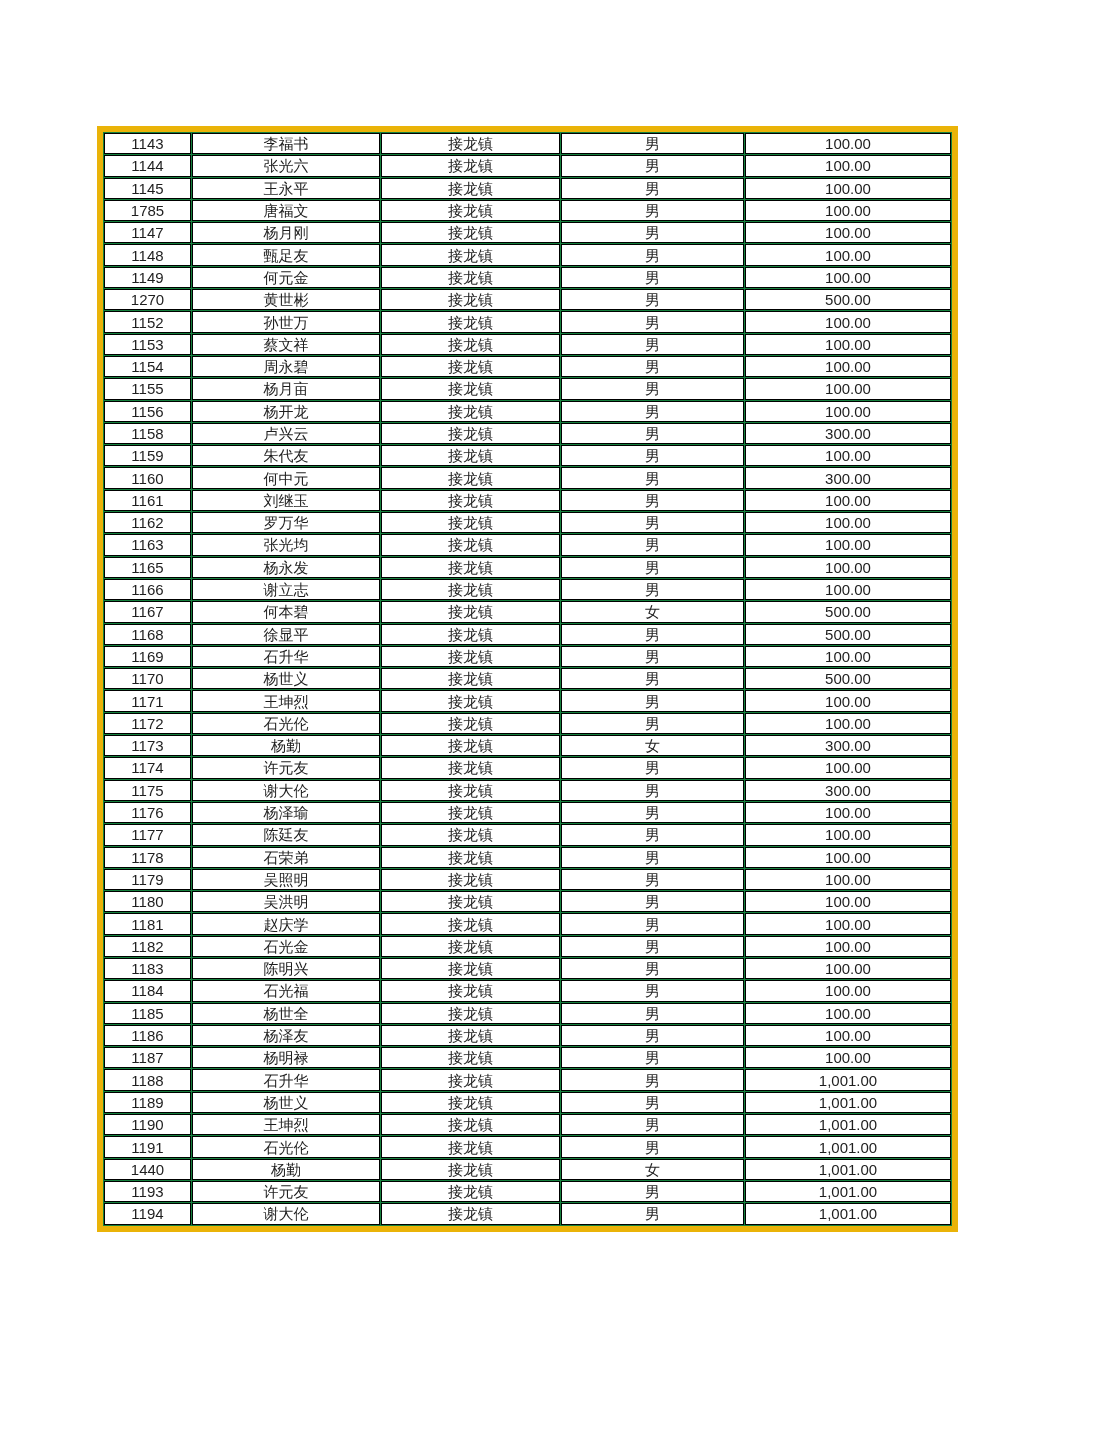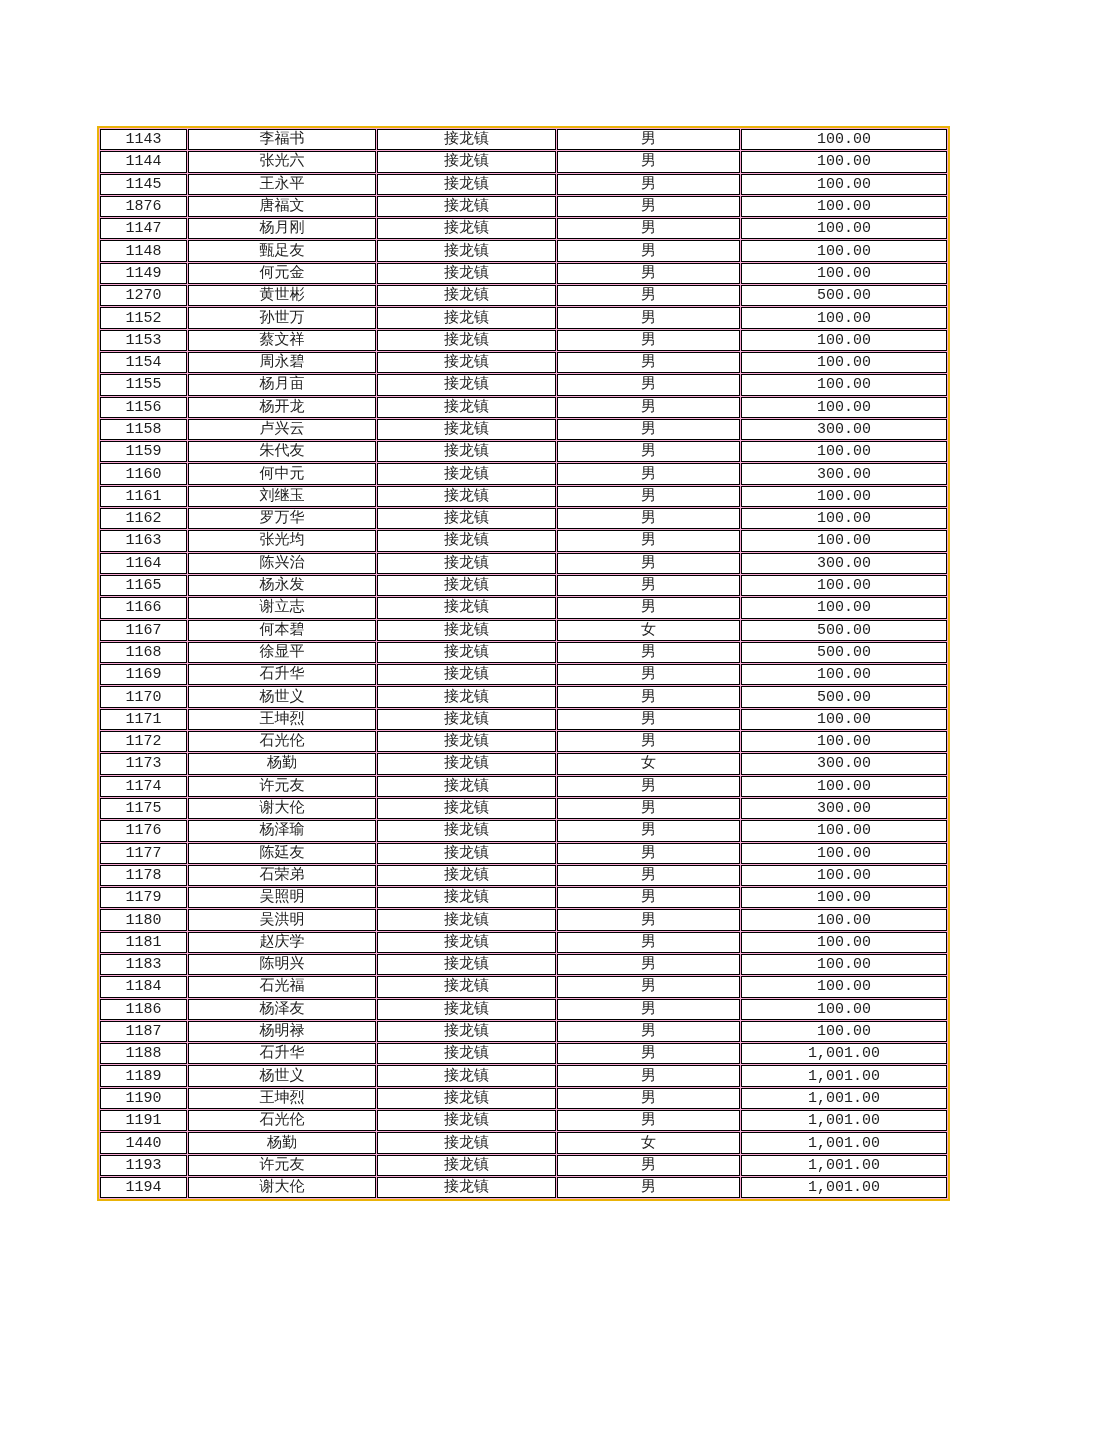--- a/index.html
+++ b/index.html
@@ -18,23 +18,22 @@
     position: absolute;
     left: 97px;
     top: 126px;
     width: 849px;
   }
   table.sheet {
     width: 849px;
     table-layout: fixed;
     border-collapse: separate;
     border-spacing: 1px;
-    background: #f9a8d4;
-    border: 2px solid #eab308;
-    font-family: Liberation Mono, monospace;
+    background: #15803d;
+    border: 6px solid #eab308;
   }
   table.sheet td {
     border: 1px solid #000000;
     height: 19.3px;
     padding: 0 2px;
     text-align: center;
     vertical-align: middle;
     font-size: 15px;
     line-height: 1;
     white-space: nowrap;
@@ -79,21 +78,21 @@
 
   <tr>
     <td>1145</td>
     <td>王永平</td>
     <td>接龙镇</td>
     <td>男</td>
     <td>100.00</td>
   </tr>
 
   <tr>
-    <td>1876</td>
+    <td>1785</td>
     <td>唐福文</td>
     <td>接龙镇</td>
     <td>男</td>
     <td>100.00</td>
   </tr>
 
   <tr>
     <td>1147</td>
     <td>杨月刚</td>
     <td>接龙镇</td>
@@ -208,27 +207,20 @@
   </tr>
 
   <tr>
     <td>1163</td>
     <td>张光均</td>
     <td>接龙镇</td>
     <td>男</td>
     <td>100.00</td>
   </tr>
 
-  <tr>
-    <td>1164</td>
-    <td>陈兴治</td>
-    <td>接龙镇</td>
-    <td>男</td>
-    <td>300.00</td>
-  </tr>
 
   <tr>
     <td>1165</td>
     <td>杨永发</td>
     <td>接龙镇</td>
     <td>男</td>
     <td>100.00</td>
   </tr>
 
   <tr>
@@ -352,37 +344,51 @@
   </tr>
 
   <tr>
     <td>1181</td>
     <td>赵庆学</td>
     <td>接龙镇</td>
     <td>男</td>
     <td>100.00</td>
   </tr>
 
+  <tr>
+    <td>1182</td>
+    <td>石光金</td>
+    <td>接龙镇</td>
+    <td>男</td>
+    <td>100.00</td>
+  </tr>
 
   <tr>
     <td>1183</td>
     <td>陈明兴</td>
     <td>接龙镇</td>
     <td>男</td>
     <td>100.00</td>
   </tr>
 
   <tr>
     <td>1184</td>
     <td>石光福</td>
     <td>接龙镇</td>
     <td>男</td>
     <td>100.00</td>
   </tr>
 
+  <tr>
+    <td>1185</td>
+    <td>杨世全</td>
+    <td>接龙镇</td>
+    <td>男</td>
+    <td>100.00</td>
+  </tr>
 
   <tr>
     <td>1186</td>
     <td>杨泽友</td>
     <td>接龙镇</td>
     <td>男</td>
     <td>100.00</td>
   </tr>
 
   <tr>

